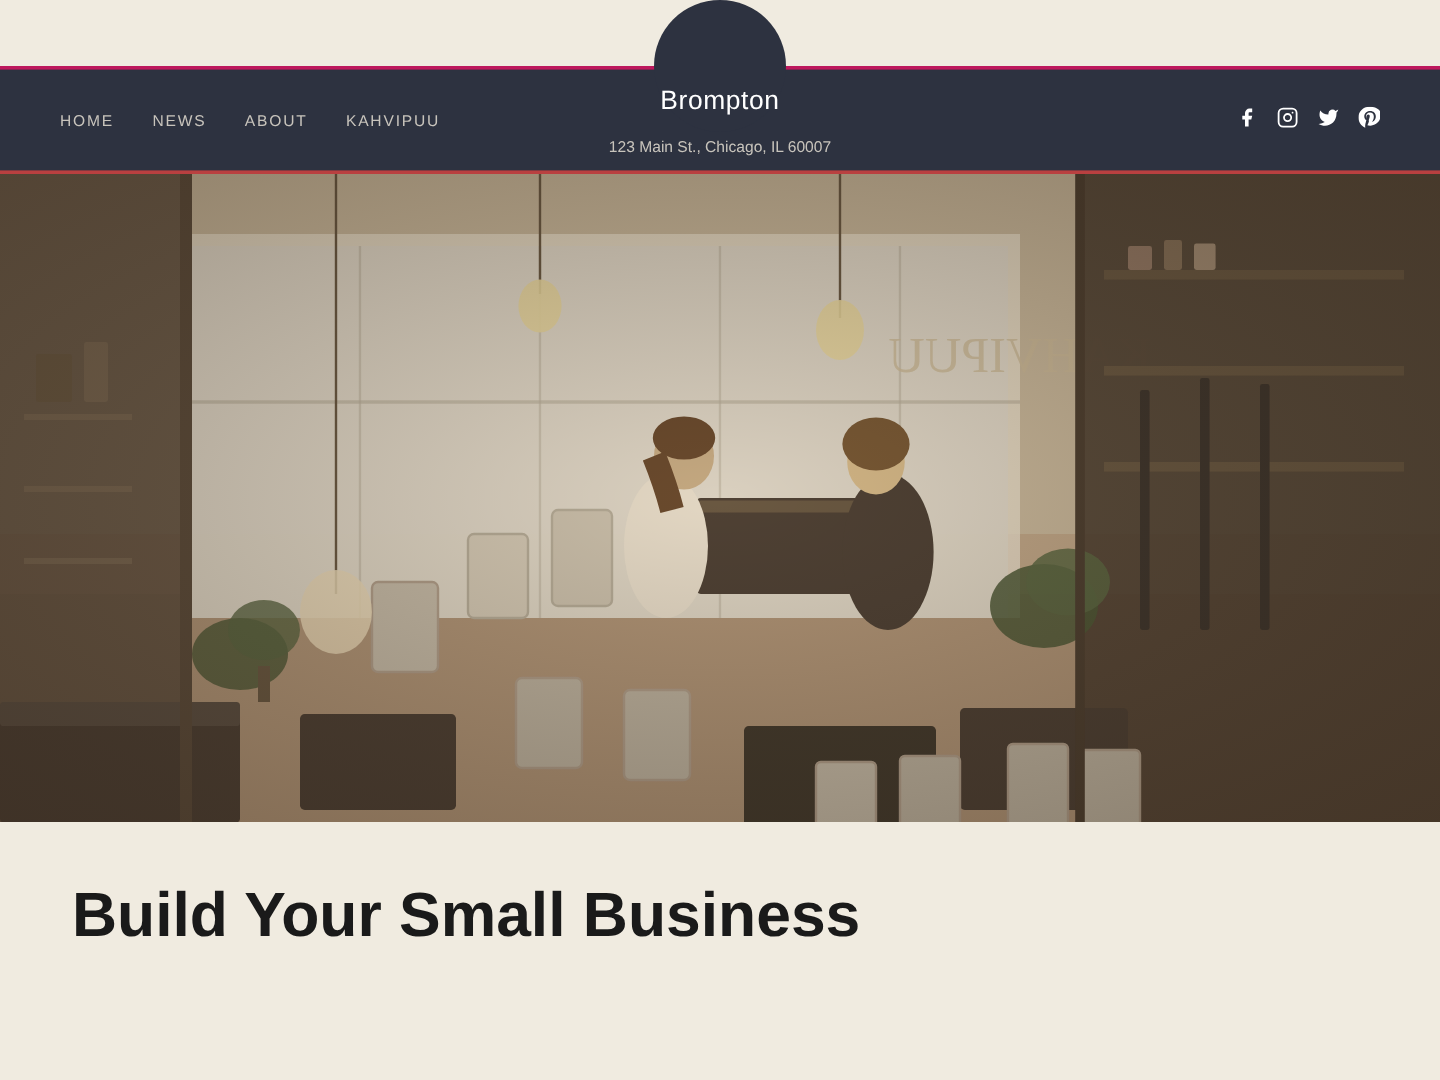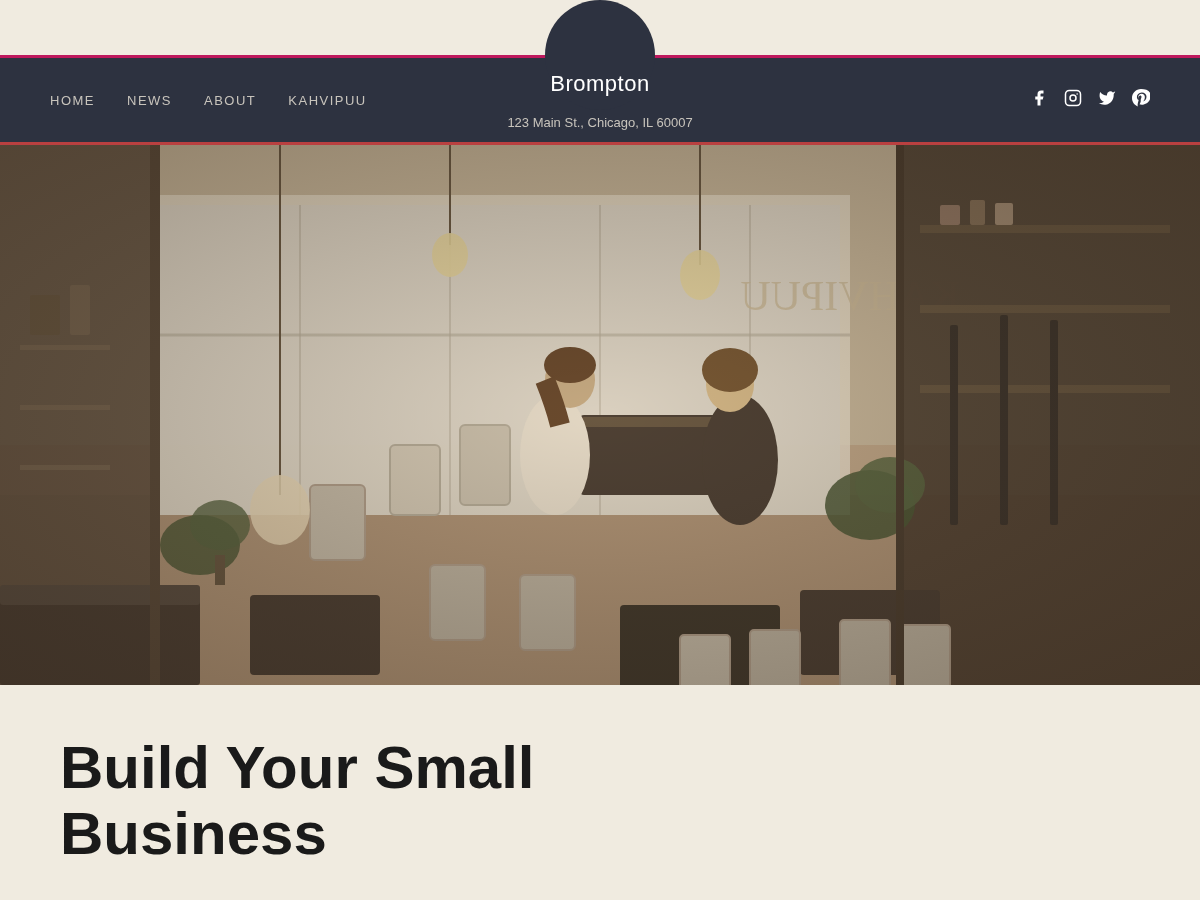--- a/index.html
+++ b/index.html
@@ -120,21 +120,21 @@
     
     .bottom-section {
       background-color: #f0ebe0;
       padding: 50px 60px;
       min-height: 160px;
     }
 
     .bottom-section h1 {
       font-family: Arial, sans-serif;
       font-weight: 900;
-      font-size: 60px;
+      font-size: 52px;
       color: #1a1a1a;
       line-height: 1.1;
       max-width: 700px;
     }
 
   </style>
 </head>
 <body>
 
 <div class="top-strip">

